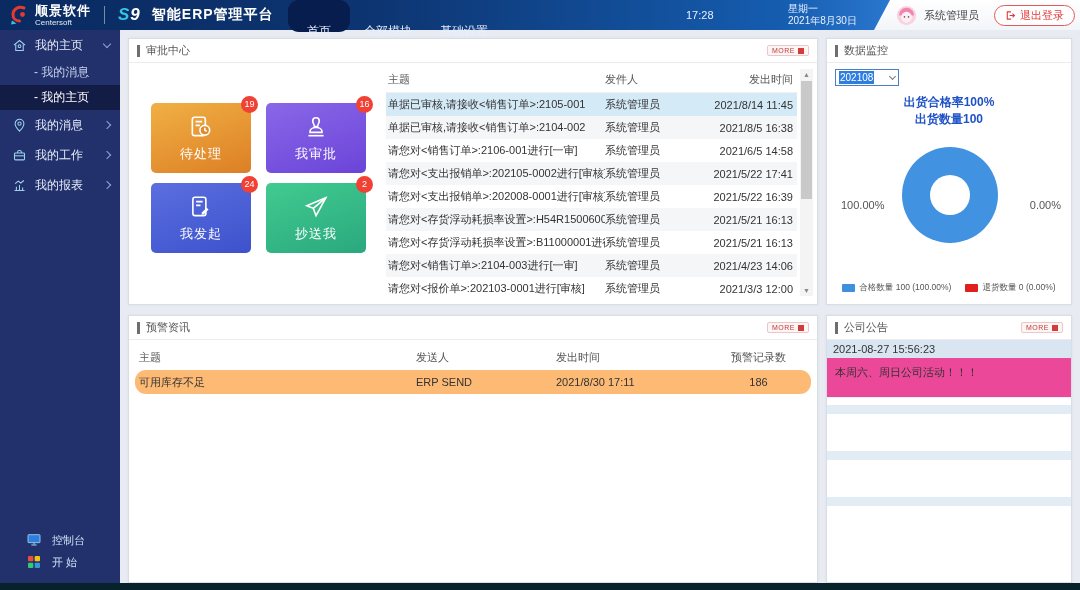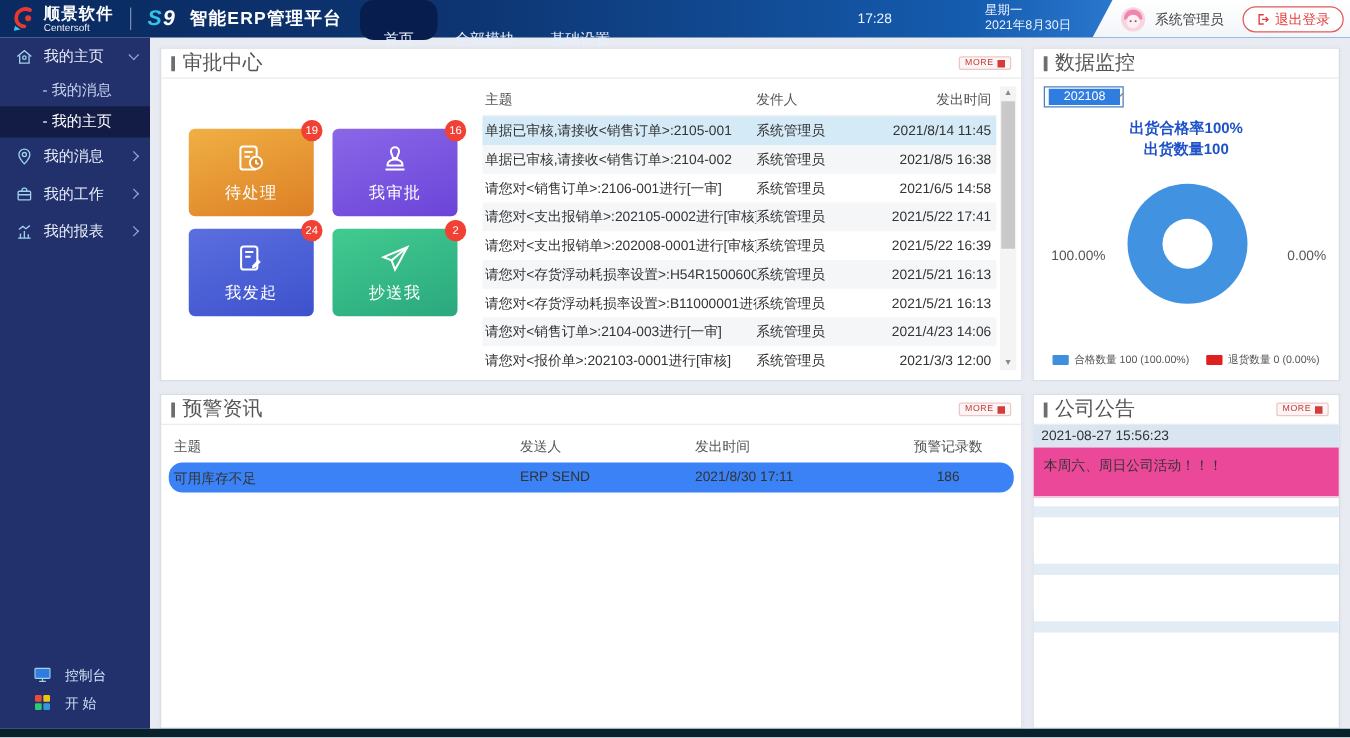--- a/index.html
+++ b/index.html
@@ -48,21 +48,21 @@
 
   
   .main { position:absolute; left:120px; top:30px; right:0; bottom:0; background:#e8ecf2; }
   .panel { position:absolute; background:#fff; border:1px solid #d8dee6; box-shadow:0 0 3px rgba(0,0,0,.05); }
   .panel-approval { left:8px; top:8px; width:690px; height:267px; }
   .panel-monitor  { left:706px; top:8px; width:246px; height:267px; }
   .panel-alerts   { left:8px; top:285px; width:690px; height:268px; }
   .panel-announce { left:706px; top:285px; width:246px; height:268px; }
   .panel-title { height:24px; display:flex; align-items:center; padding:0 8px; border-bottom:1px solid #ececec; }
   .accent { width:3px; height:12px; background:#6e6e6e; margin-right:6px; }
-  .pt-text { font-size:16px; color:#555; }
+  .pt-text { font-size:11px; color:#555; }
   .more-pill { margin-left:auto; display:flex; align-items:center; gap:3px;
     border:1px solid #ecc7c7; background:#fdf4f4; border-radius:2px;
     padding:1px 4px; font-size:7px; color:#c03a3a; letter-spacing:.5px; cursor:pointer; }
   .more-sq { width:6px; height:6px; background:#d23c3c; display:inline-block; }
 
   
   .tiles { position:absolute; left:22px; top:64px; width:220px; }
   .tile { position:absolute; width:100px; height:70px; border-radius:5px; cursor:pointer;
     display:flex; flex-direction:column; align-items:center; justify-content:center; color:#fff; }
   .tile .t-lbl { font-size:13px; margin-top:5px; letter-spacing:1px; }
@@ -87,37 +87,37 @@
 
   
   .vscroll { position:absolute; right:4px; top:30px; bottom:8px; width:13px; background:#f4f4f4; }
   .vs-arrow { height:11px; text-align:center; font-size:7px; color:#8a8a8a; line-height:11px; cursor:pointer; }
   .vs-arrow.dn { position:absolute; bottom:0; left:0; right:0; }
   .vs-thumb { position:absolute; top:12px; left:1px; right:1px; height:118px; background:#c9c9c9; cursor:pointer; }
 
   
   .month-select { position:absolute; left:8px; top:30px; width:64px; height:17px;
     border:1px solid #4a7fc0; background:#fff; display:flex; align-items:center; padding:0 3px; cursor:pointer; }
-  .month-select .val { background:#2f7de0; color:#fff; font-size:10px; padding:0 12px; line-height:13px; }
+  .month-select .val { background:#2f7de0; color:#fff; font-size:10px; padding:0 1px; line-height:13px; }
   .sel-chev { margin-left:auto; width:5px; height:5px; border-right:1.3px solid #777; border-bottom:1.3px solid #777; transform:rotate(45deg); margin-top:-2px; }
   .stats { position:absolute; left:0; top:55px; width:100%; text-align:center; color:#1f52c8; font-weight:bold; font-size:12px; line-height:17px; }
   .donut { position:absolute; left:75px; top:108px; width:96px; height:96px; border-radius:50%; background:#4292e2; }
   .donut::after { content:""; position:absolute; left:28px; top:28px; width:40px; height:40px; background:#fff; border-radius:50%; }
   .pie-lbl { position:absolute; top:160px; font-size:11px; color:#555; }
   .pie-lbl.l { left:14px; } .pie-lbl.r { right:10px; }
   .legend { position:absolute; left:0; bottom:10px; width:100%; display:flex; justify-content:center; gap:14px; }
   .leg-item { display:flex; align-items:center; gap:4px; font-size:8.5px; color:#555; }
   .sw { width:13px; height:8px; border-radius:1px; display:inline-block; }
   .sw.ok { background:#3f8fdf; } .sw.bad { background:#e01f1f; }
 
   
   .al-table { position:absolute; left:6px; right:6px; top:28px; }
   .al-hrow, .al-row { display:flex; align-items:center; }
   .al-hrow { height:26px; } .al-hrow > div { font-size:11px; color:#555; }
-  .al-row { height:24px; background:#3b82f6; cursor:pointer;border-radius:11px; }
+  .al-row { height:24px; background:#fdba74; cursor:pointer;border-radius:11px; }
   .al-row > div { font-size:11px; color:#333; }
   .a-subj { flex:1; padding-left:4px; }
   .a-sender { width:140px; } .a-time { width:150px; } .a-count { width:105px; text-align:center; }
 
   
   .ann-date { height:18px; line-height:18px; background:#d9e6f1; font-size:11px; color:#333; padding-left:6px; }
   .ann-content { min-height:40px; background:#ec4899; font-size:11px; color:#333; padding:7px 8px; border-bottom:1px solid #eef2f6; }
   .ann-gap { height:9px; background:#e2ecf4; margin-top:7px; }
   .ann-blank { height:30px; background:#fff; }
 

